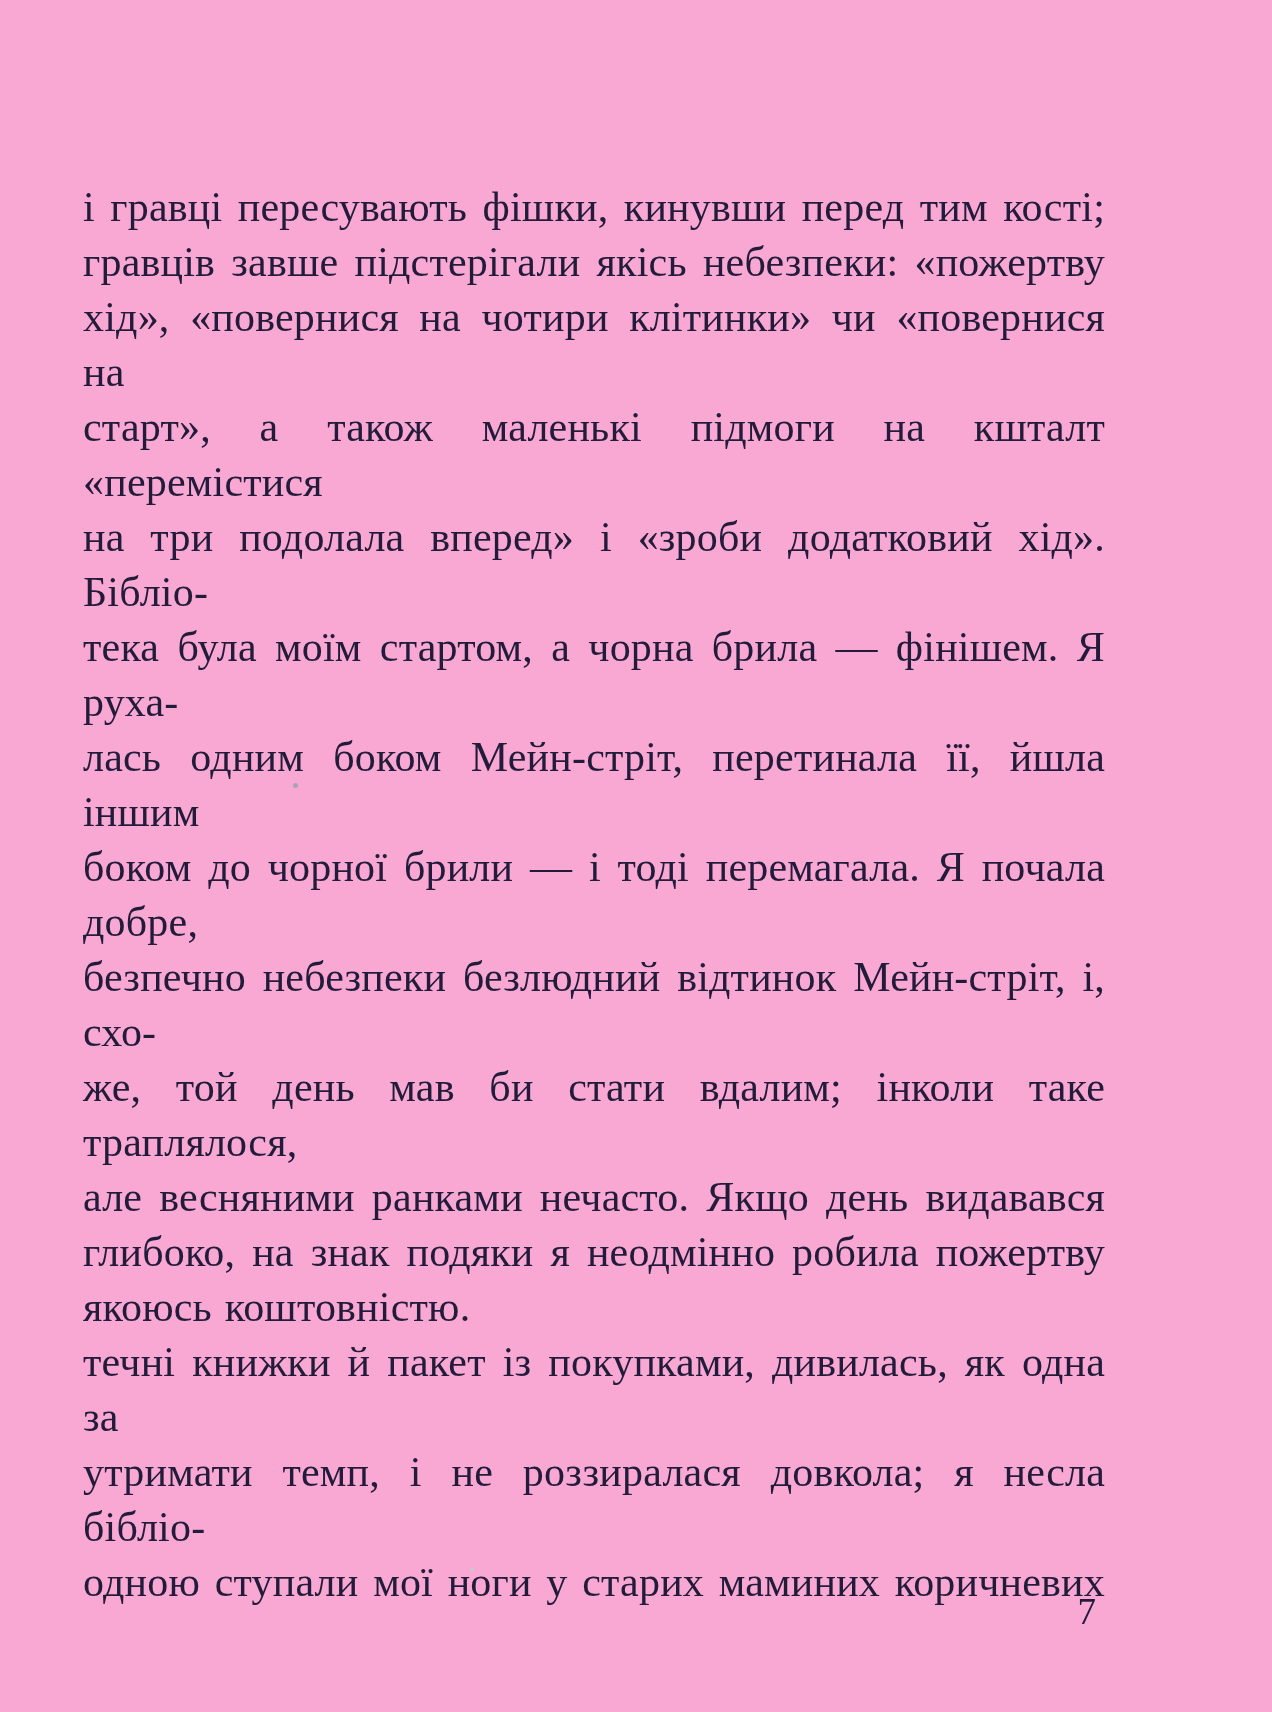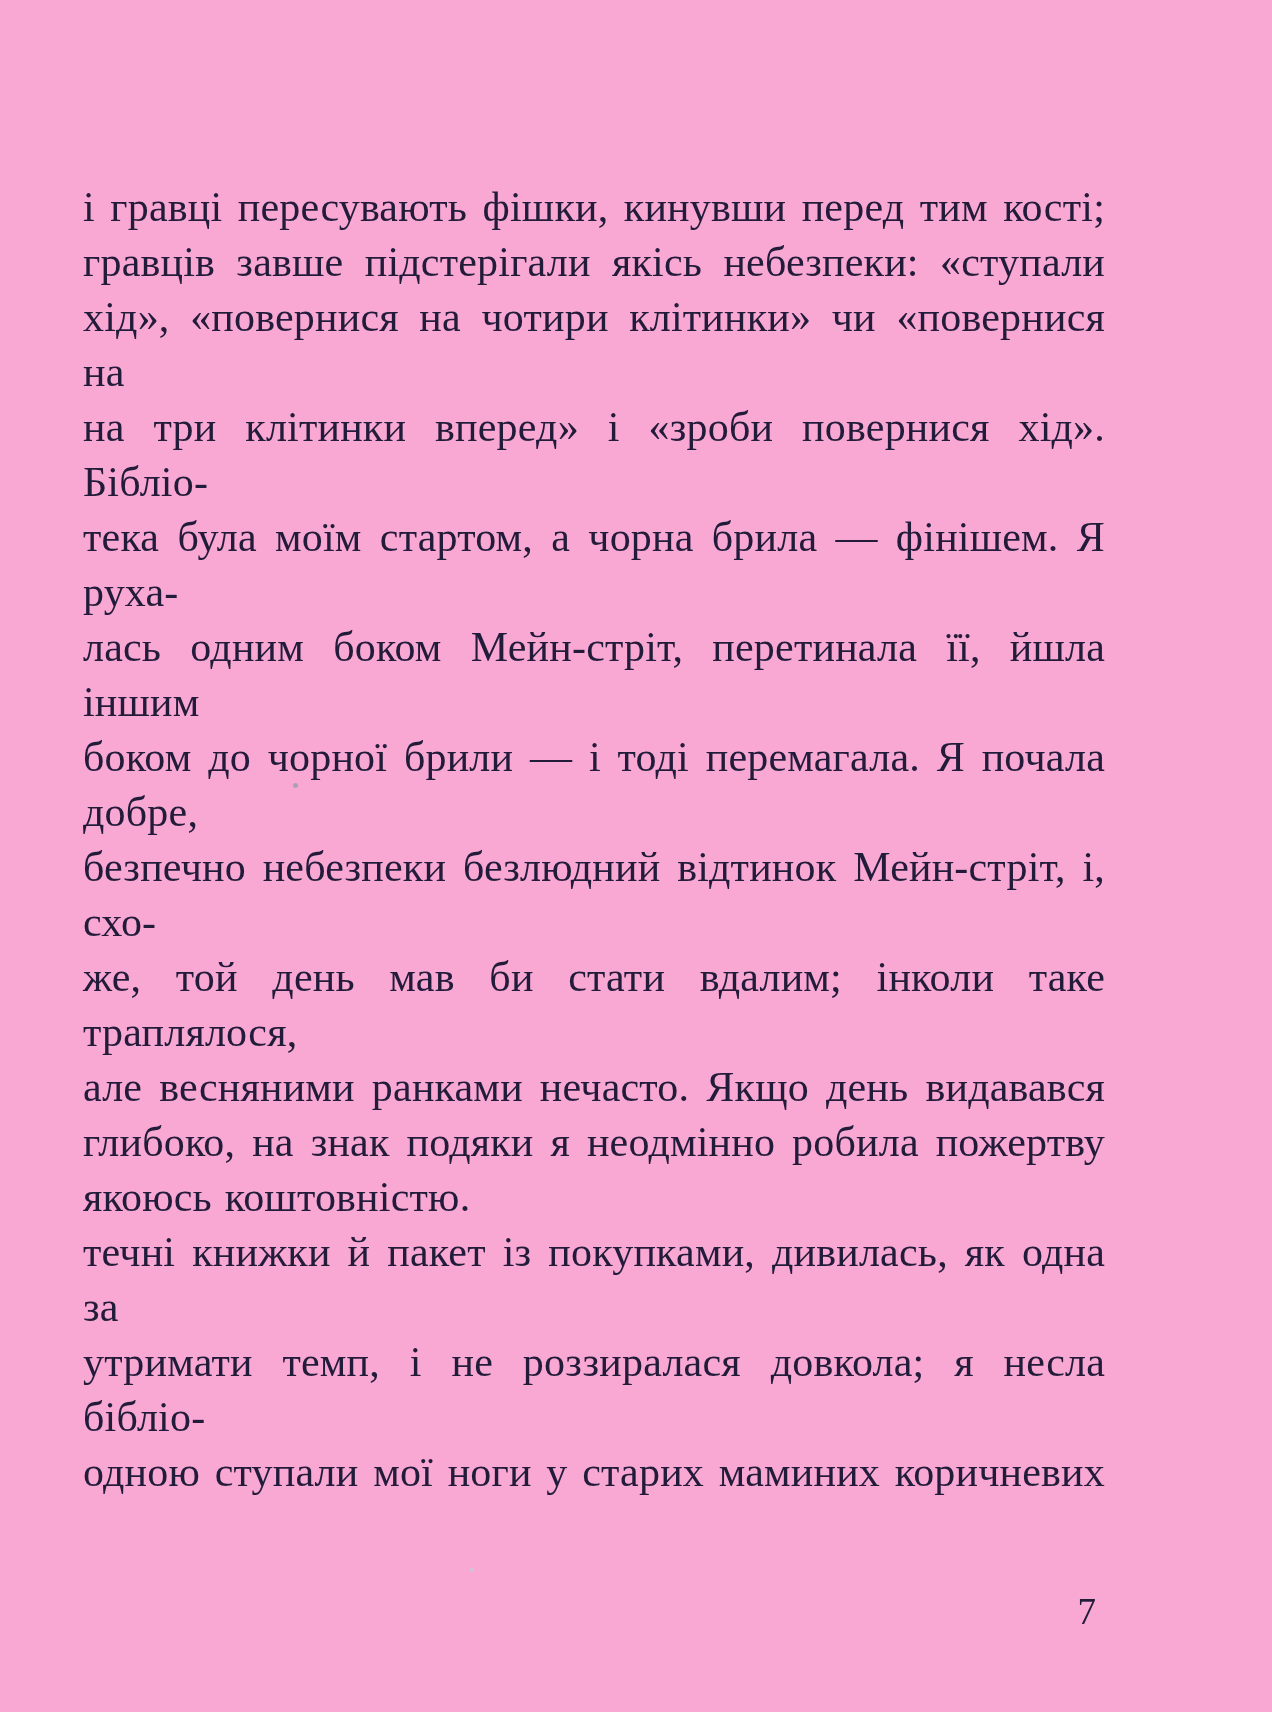--- a/index.html
+++ b/index.html
@@ -71,23 +71,24 @@
     background: #ccc7d6;
   }
 </style>
 </head>
 <body style="background: rgb(253, 253, 253);">
 
 <div class="book-page">
 
   <div class="text-block" style="color: rgb(34, 28, 58);">
     <div class="text-line">і гравці пересувають фішки, кинувши перед тим кості;</div>
-    <div class="text-line">гравців завше підстерігали якісь небезпеки: «ступали</div>
+    <div class="text-line">гравців завше підстерігали якісь небезпеки: «пожертву</div>
     <div class="text-line">хід», «повернися на чотири клітинки» чи «повернися на</div>
-    <div class="text-line">на три клітинки вперед» і «зроби повернися хід». Бібліо-</div>
+    <div class="text-line">старт», а також маленькі підмоги на кшталт «перемістися</div>
+    <div class="text-line">на три подолала вперед» і «зроби додатковий хід». Бібліо-</div>
     <div class="text-line">тека була моїм стартом, а чорна брила — фінішем. Я руха-</div>
     <div class="text-line">лась одним боком Мейн-стріт, перетинала її, йшла іншим</div>
     <div class="text-line">боком до чорної брили — і тоді перемагала. Я почала добре,</div>
     <div class="text-line">безпечно небезпеки безлюдний відтинок Мейн-стріт, і, схо-</div>
     <div class="text-line">же, той день мав би стати вдалим; інколи таке траплялося,</div>
     <div class="text-line">але весняними ранками нечасто. Якщо день видавався</div>
     <div class="text-line">глибоко, на знак подяки я неодмінно робила пожертву</div>
     <div class="text-line para-end">якоюсь коштовністю.</div>
     <div class="text-line">течні книжки й пакет із покупками, дивилась, як одна за</div>
     <div class="text-line">утримати темп, і не роззиралася довкола; я несла бібліо-</div>

